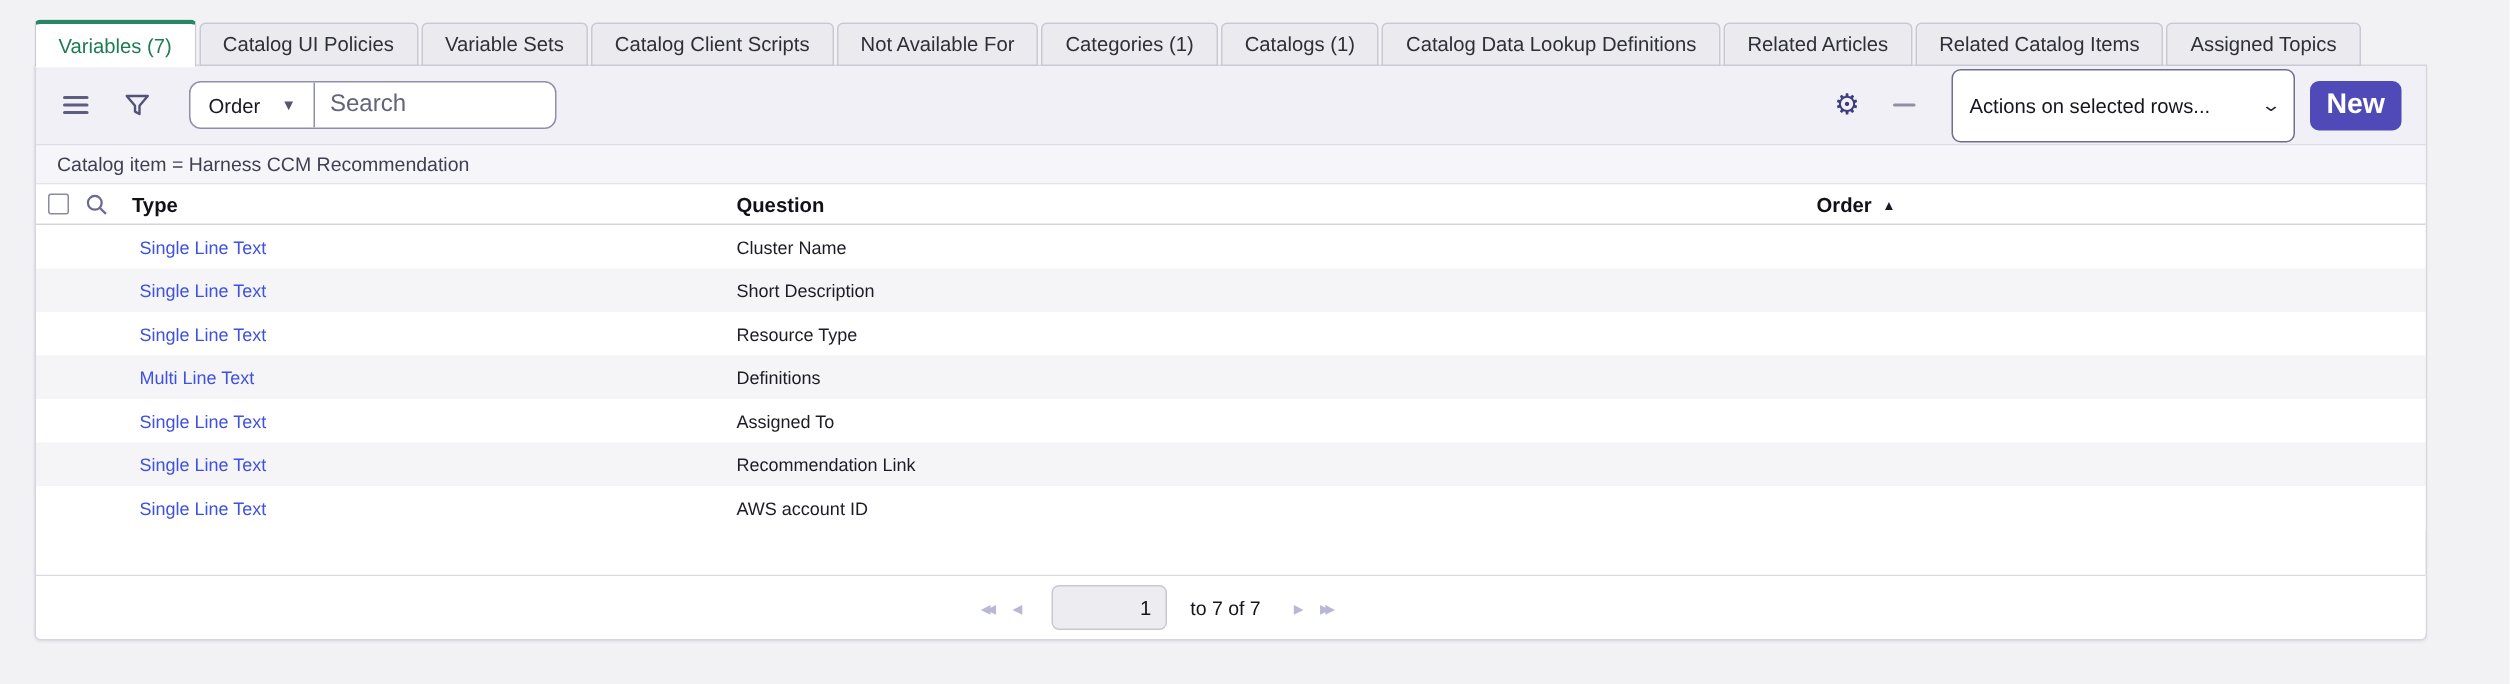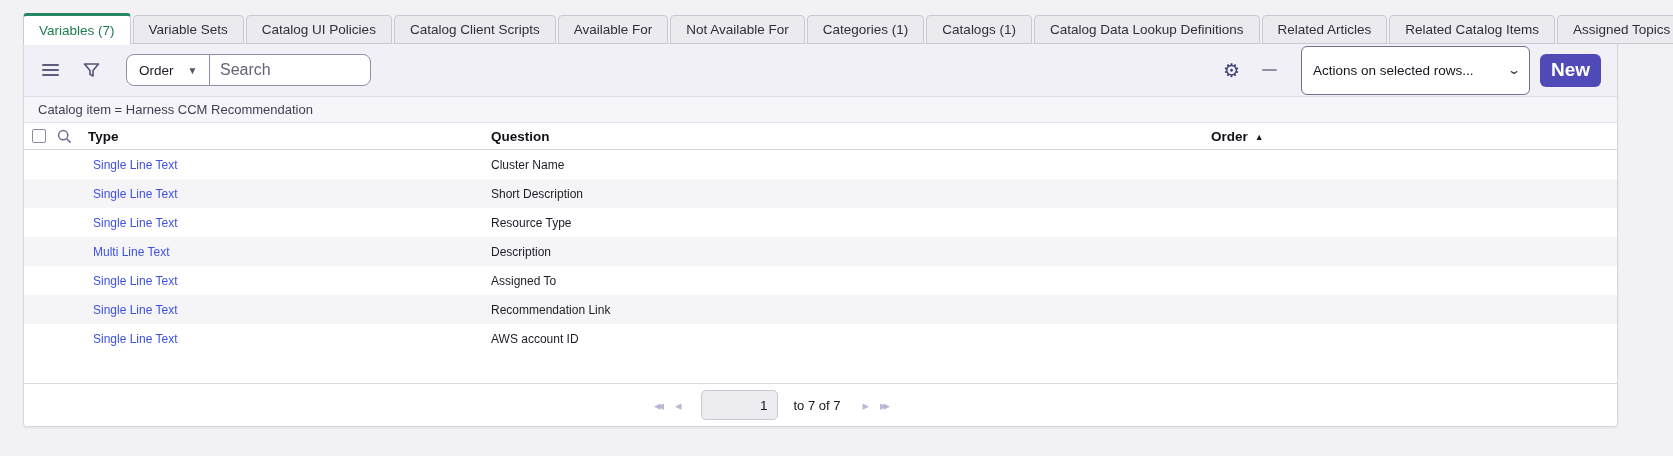--- a/index.html
+++ b/index.html
@@ -112,30 +112,27 @@
   svg{display:block;}
 </style>
 </head>
 <body style="--accent-green: #278764; --accent-green-text: #1d7d52; --accent-indigo: #4f4ab8; --link-blue: #3e51e0; --page-bg: #f2f2f5;">
 
 <div class="tabbar" id="tabbar">
     <div class="tab active">
     <span class="tab-label">Variables (7)</span>
   </div>
     <div class="tab">
+    <span class="tab-label">Catalog UI Policies</span>
+  </div>
+    <div class="tab">
     <span class="tab-label">Variable Sets</span>
   </div>
     <div class="tab">
-    <span class="tab-label">Catalog UI Policies</span>
-  </div>
-    <div class="tab">
     <span class="tab-label">Catalog Client Scripts</span>
-  </div>
-    <div class="tab">
-    <span class="tab-label">Available For</span>
   </div>
     <div class="tab">
     <span class="tab-label">Not Available For</span>
   </div>
     <div class="tab">
     <span class="tab-label">Categories (1)</span>
   </div>
     <div class="tab">
     <span class="tab-label">Catalogs (1)</span>
   </div>
@@ -211,21 +208,21 @@
       <div class="row alt">
       <span class="cell cell-type">Single Line Text</span>
       <span class="cell cell-question">Short Description</span>
     </div>
       <div class="row">
       <span class="cell cell-type">Single Line Text</span>
       <span class="cell cell-question">Resource Type</span>
     </div>
       <div class="row alt">
       <span class="cell cell-type">Multi Line Text</span>
-      <span class="cell cell-question">Description</span>
+      <span class="cell cell-question">Definitions</span>
     </div>
       <div class="row">
       <span class="cell cell-type">Single Line Text</span>
       <span class="cell cell-question">Assigned To</span>
     </div>
       <div class="row alt">
       <span class="cell cell-type">Single Line Text</span>
       <span class="cell cell-question">Recommendation Link</span>
     </div>
       <div class="row">

